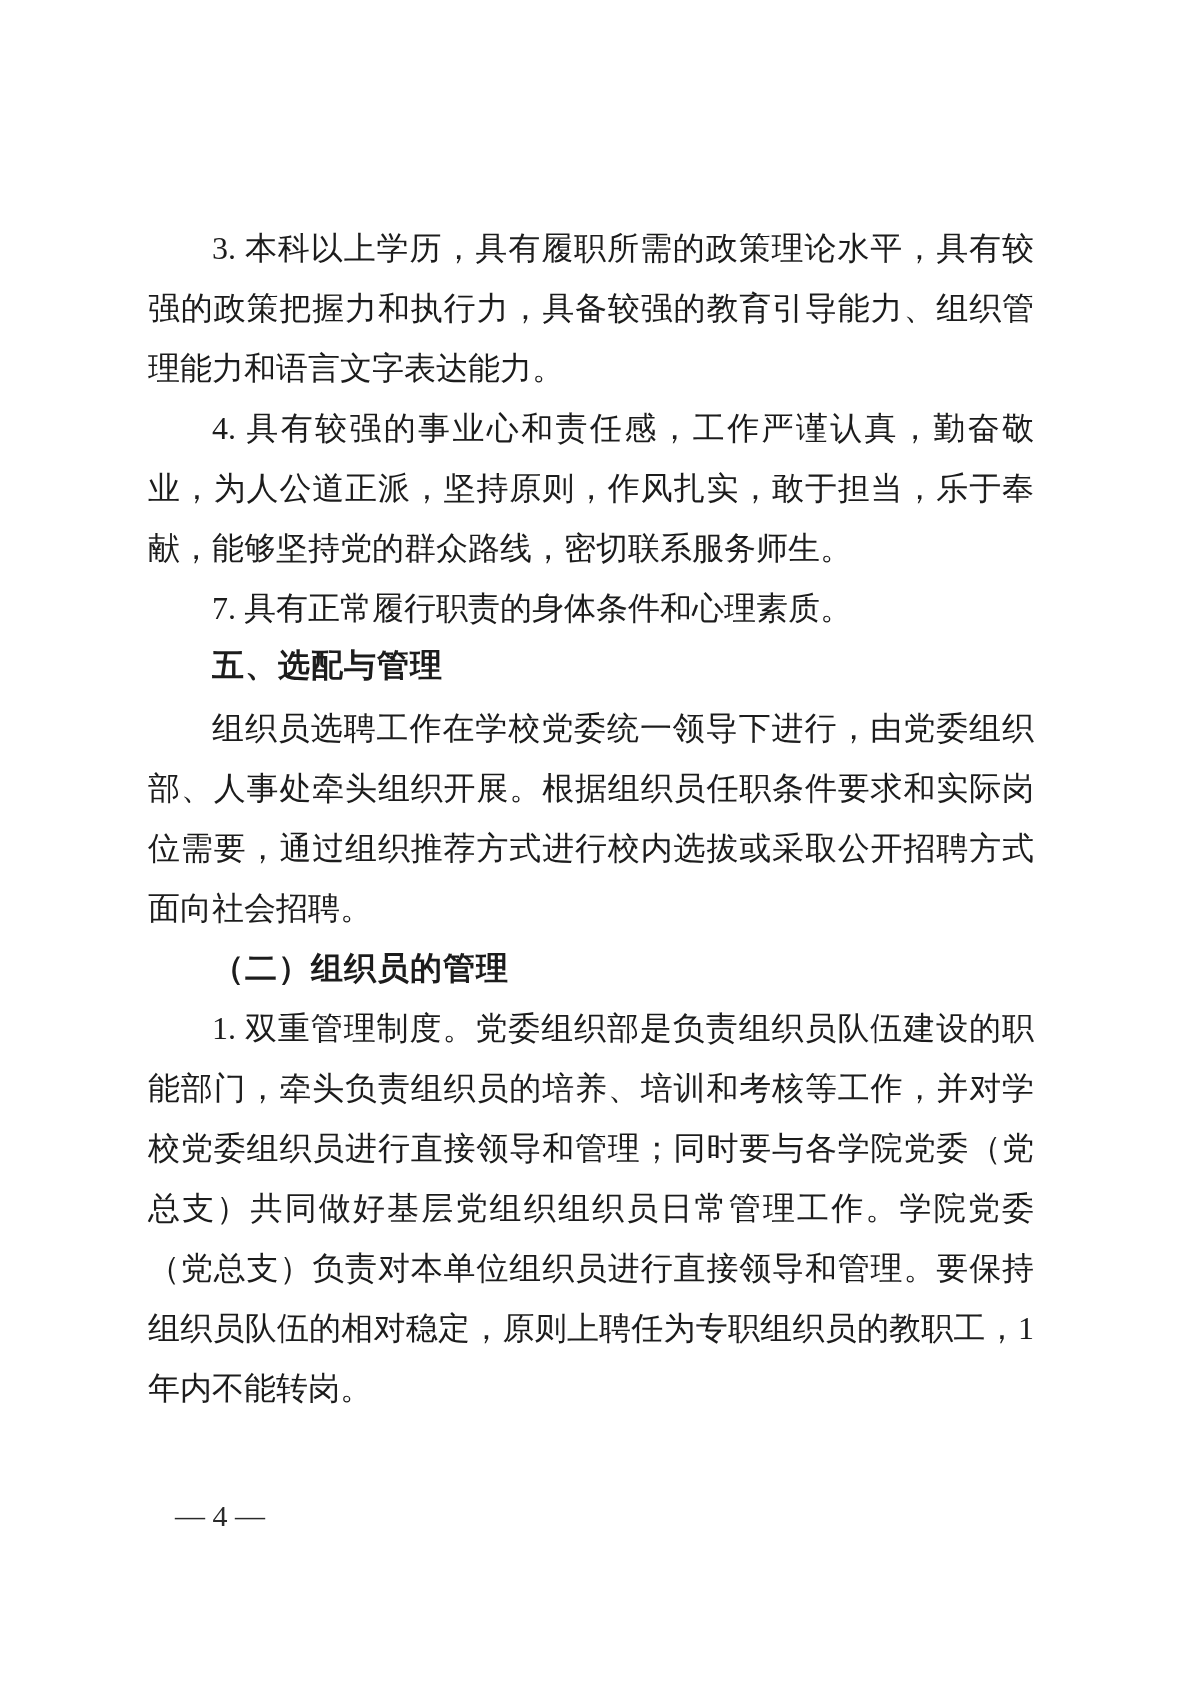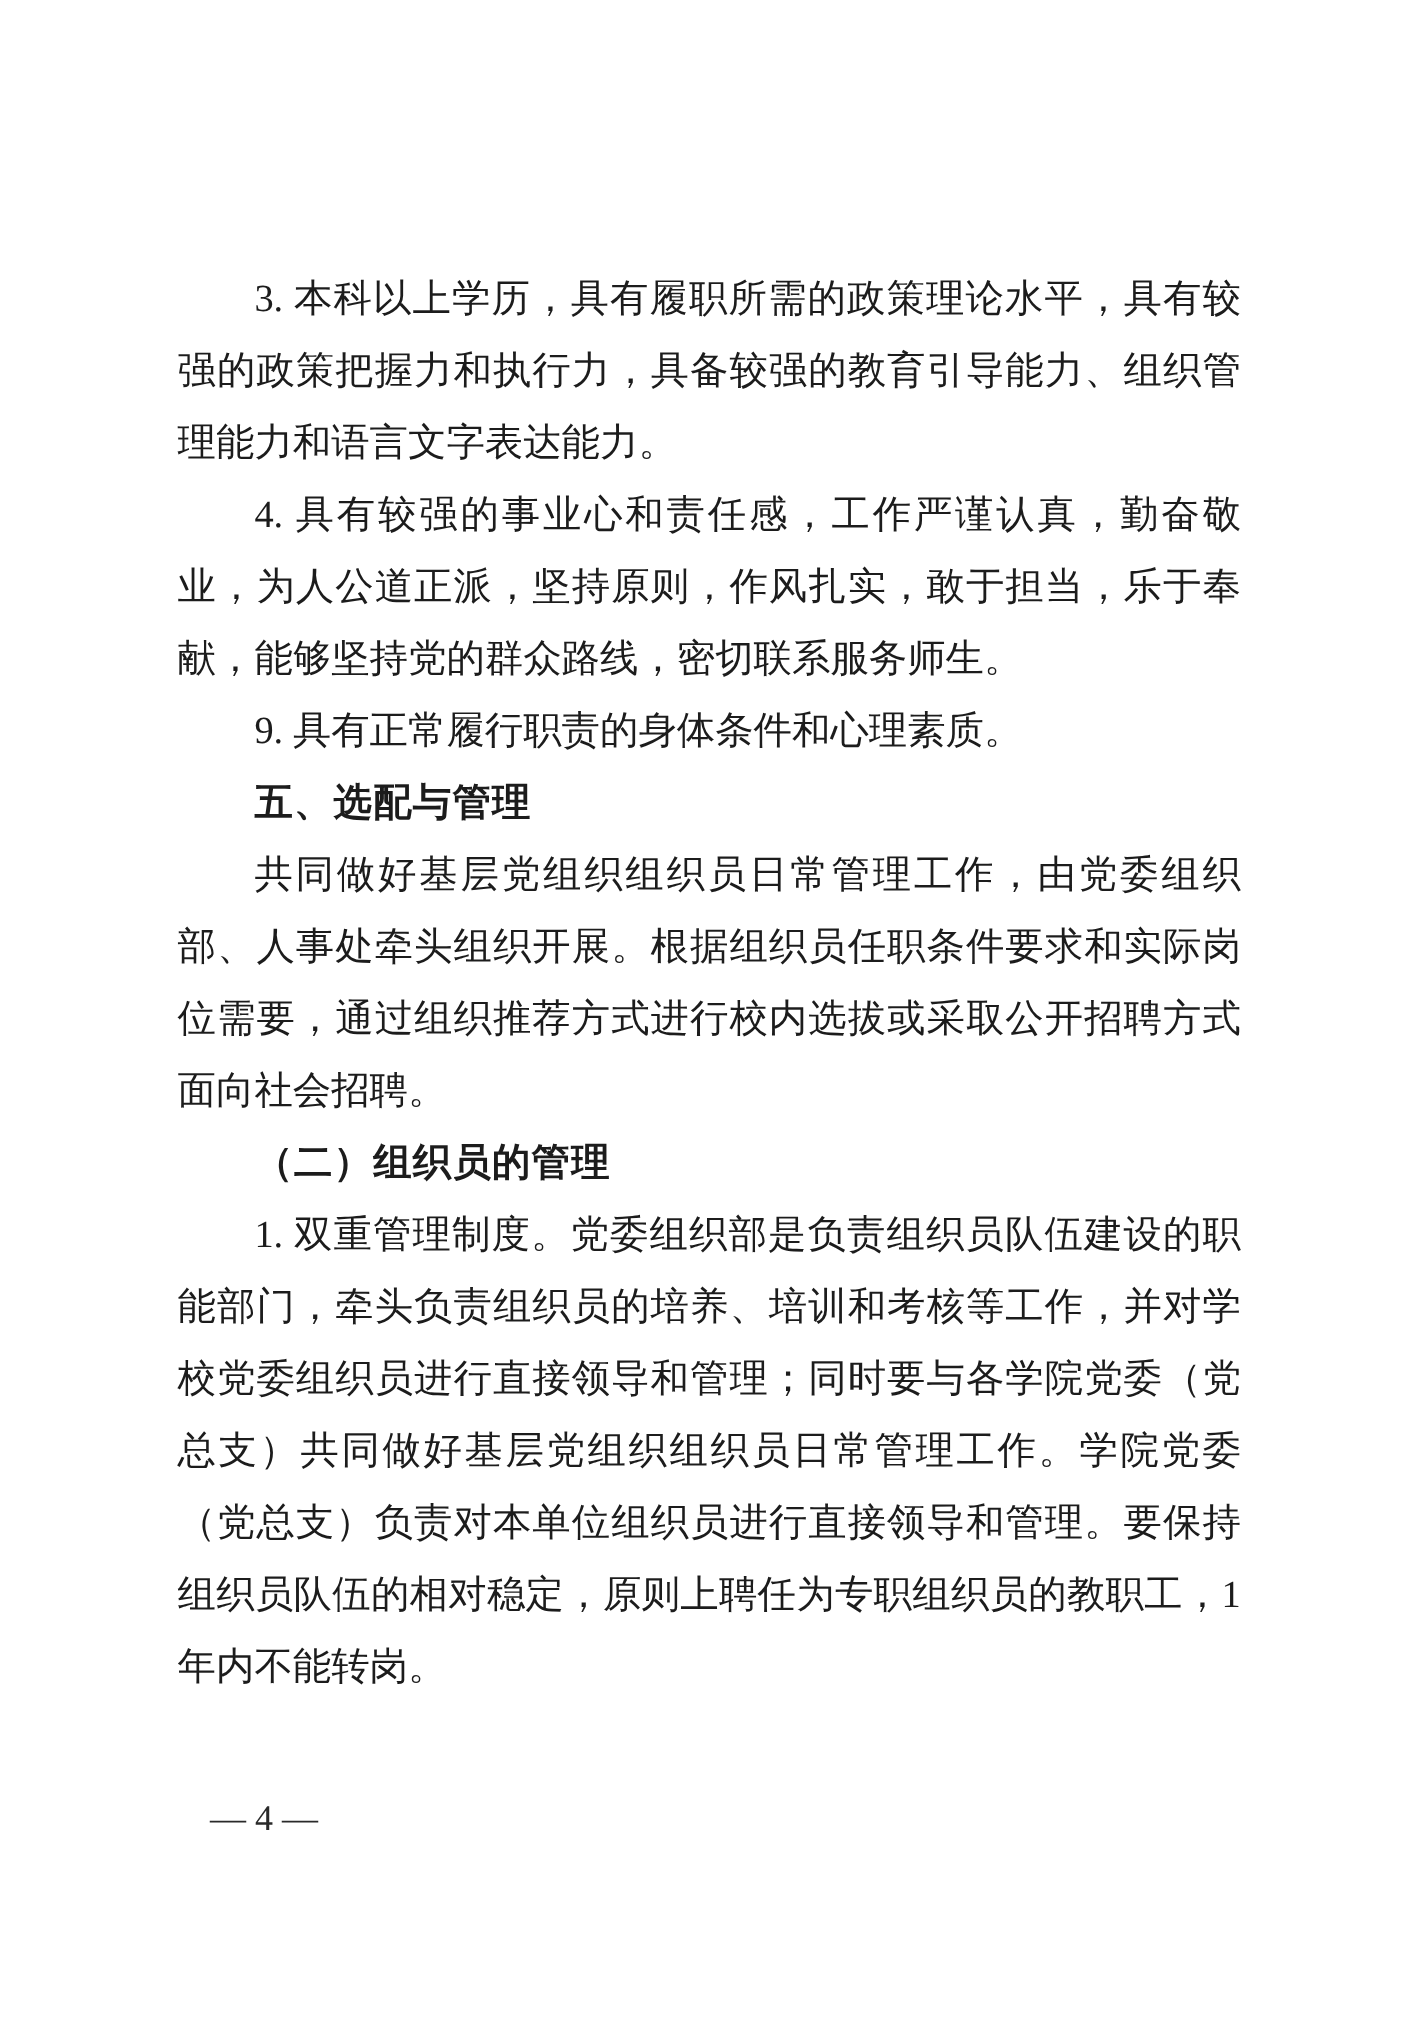--- a/index.html
+++ b/index.html
@@ -27,21 +27,21 @@
   .content p {
     margin: 0;
     padding: 0;
     text-indent: 2em;
   }
   .para-body {
     font-family: "Liberation Serif", "DejaVu Serif", serif;
     font-weight: 400;
   }
   .heading-section {
-    font-family: Liberation Serif, serif;
+    font-family: Liberation Mono, monospace;
     font-weight: 700;
     letter-spacing: 1px;
   }
   .heading-sub {
     font-family: "Liberation Serif", "DejaVu Serif", serif;
     font-weight: 700;
     letter-spacing: 1px;
   }
   .page-footer {
     position: absolute;
@@ -54,21 +54,21 @@
     white-space: pre;
   }
 </style>
 </head>
 <body>
 
 <div class="page">
   <div class="content">
     <p class="para-body">3. 本科以上学历，具有履职所需的政策理论水平，具有较强的政策把握力和执行力，具备较强的教育引导能力、组织管理能力和语言文字表达能力。</p>
     <p class="para-body">4. 具有较强的事业心和责任感，工作严谨认真，勤奋敬业，为人公道正派，坚持原则，作风扎实，敢于担当，乐于奉献，能够坚持党的群众路线，密切联系服务师生。</p>
-    <p class="para-body">9. 具有正常履行职责的身体条件和心理素质。</p>
+    <p class="para-body">7. 具有正常履行职责的身体条件和心理素质。</p>
     <p class="heading-section">五、选配与管理</p>
-    <p class="para-body">共同做好基层党组织组织员日常管理工作，由党委组织部、人事处牵头组织开展。根据组织员任职条件要求和实际岗位需要，通过组织推荐方式进行校内选拔或采取公开招聘方式面向社会招聘。</p>
+    <p class="para-body">组织员选聘工作在学校党委统一领导下进行，由党委组织部、人事处牵头组织开展。根据组织员任职条件要求和实际岗位需要，通过组织推荐方式进行校内选拔或采取公开招聘方式面向社会招聘。</p>
     <p class="heading-sub">（二）组织员的管理</p>
     <p class="para-body">1. 双重管理制度。党委组织部是负责组织员队伍建设的职能部门，牵头负责组织员的培养、培训和考核等工作，并对学校党委组织员进行直接领导和管理；同时要与各学院党委（党总支）共同做好基层党组织组织员日常管理工作。学院党委（党总支）负责对本单位组织员进行直接领导和管理。要保持组织员队伍的相对稳定，原则上聘任为专职组织员的教职工，1 年内不能转岗。</p>
   </div>
 
   <div class="page-footer">— 4 —</div>
 </div>
 
 </body></html>

